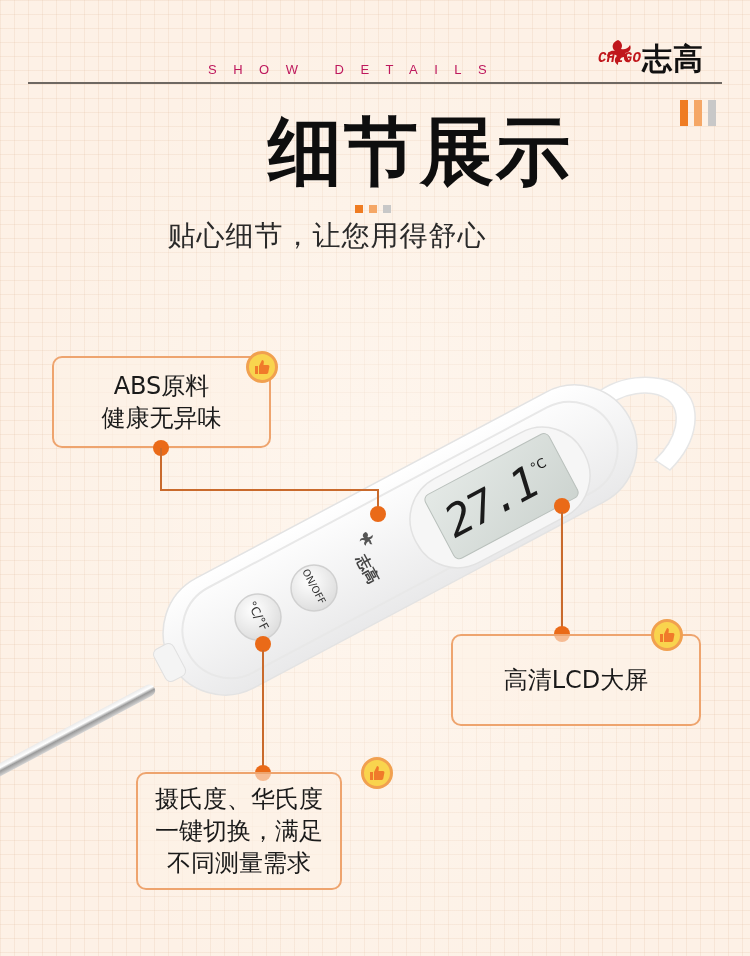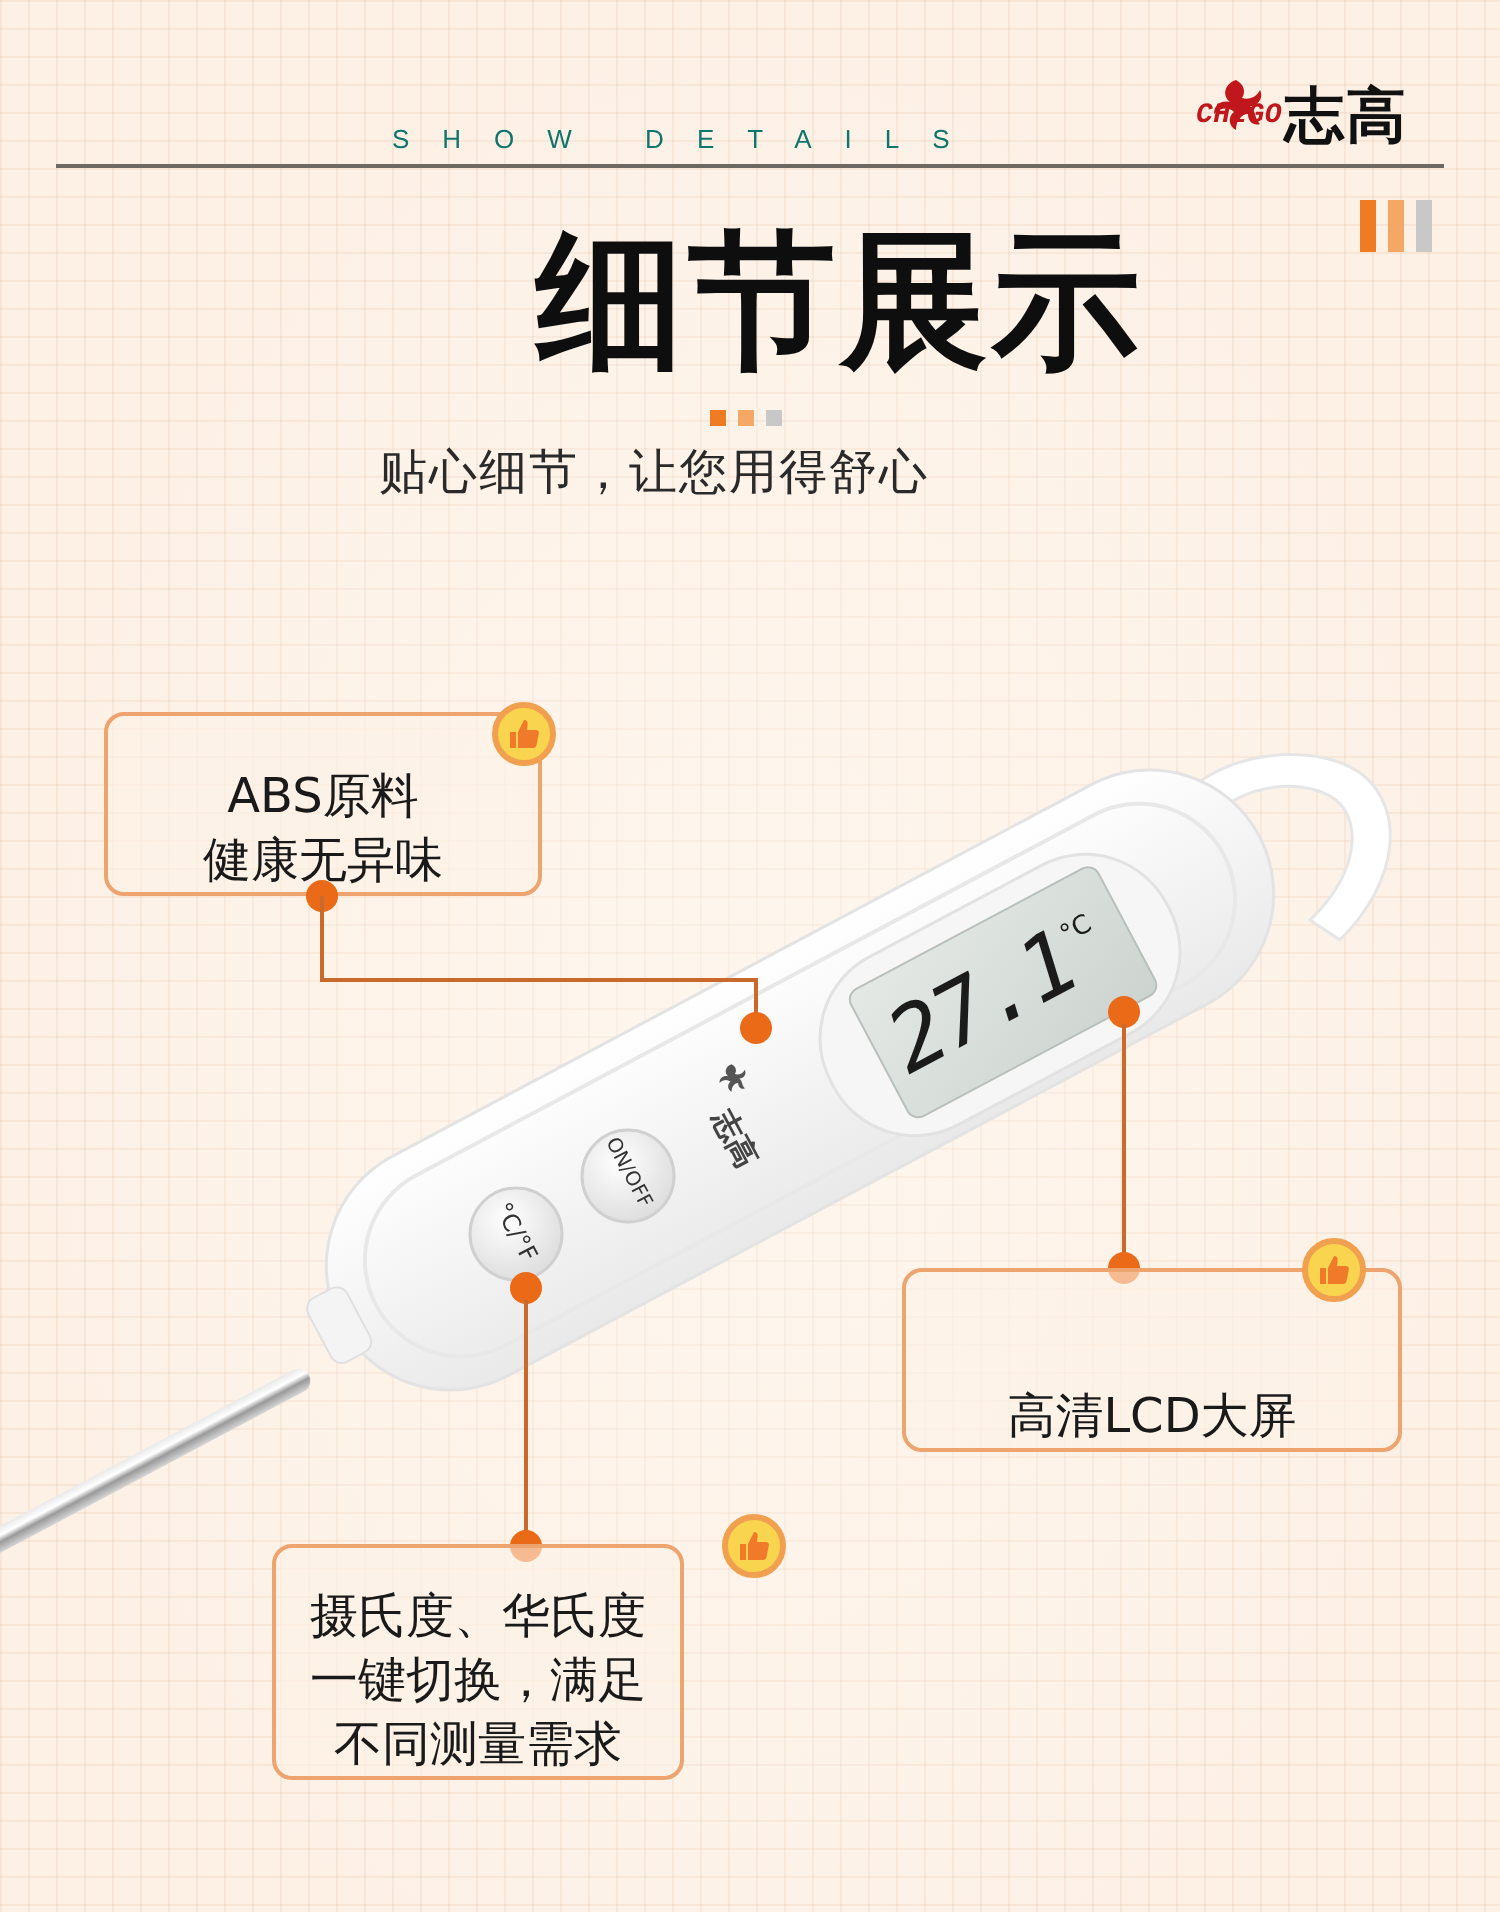--- a/index.html
+++ b/index.html
@@ -15,23 +15,23 @@
     color: #1a1a1a;
   }
   .vignette {
     position: absolute; inset: 0;
     background: radial-gradient(ellipse at 50% 55%, rgba(255,250,244,0.55) 0%, rgba(253,236,220,0) 70%);
     pointer-events: none;
   }
 
   
   .show-details {
-    position: absolute; left: 196px; top: 62px;
+    position: absolute; left: 208px; top: 62px;
     font-family: "Liberation Sans", sans-serif;
-    font-size: 13px; letter-spacing: 16.5px; color: #0f766e;
+    font-size: 13px; letter-spacing: 16.5px; color: #be185d;
     white-space: nowrap;
   }
   .header-rule {
     position: absolute; left: 28px; top: 82px; width: 694px; height: 2px;
     background: #6e6862;
   }
   .brand { position: absolute; left: 598px; top: 38px; width: 130px; height: 42px; }
   .brand-mark { position: absolute; left: 4px; top: 0; width: 32px; height: 28px; }
   .brand-en {
     position: absolute; left: 0; top: 12px;
@@ -49,30 +49,30 @@
   
   .title {
     position: absolute; left: 0; width: 750px; top: 106px; text-align: center;
     font-family: "DejaVu Sans", sans-serif; font-weight: bold;
     font-size: 74px; letter-spacing: 2px; color: #0e0e0e; line-height: 90px; margin-left: 45px;
   }
   .title-dots { position: absolute; left: 355px; top: 205px; width: 40px; height: 8px; }
   .title-dots span { position: absolute; top: 0; width: 8px; height: 8px; }
   .subtitle {
     position: absolute; left: 0; width: 654px; top: 218px; text-align: center;
-    font-size: 24px; color: #2a2a2a; letter-spacing: 1px; line-height: 36px;
+    font-size: 28px; color: #2a2a2a; letter-spacing: 1px; line-height: 36px;
   }
 
   
   .callout {
     position: absolute;
     border: 2px solid #eea46e;
     border-radius: 10px;
     background: rgba(253,241,230,0.6);
-    display: flex; flex-direction: column; align-items: center; justify-content: flex-end;
+    display: flex; flex-direction: column; align-items: center; justify-content: center;
     text-align: center;
   }
   .callout .line { font-size: 24px; line-height: 32px; color: #1a1a1a; white-space: nowrap; }
   .thumb {
     position: absolute; width: 32px; height: 32px; border-radius: 50%;
     background: #f9d44e; border: 3px solid #f1a04f;
     display: flex; align-items: center; justify-content: center;
   }
   .thumb svg { width: 18px; height: 18px; }
   .dot {

